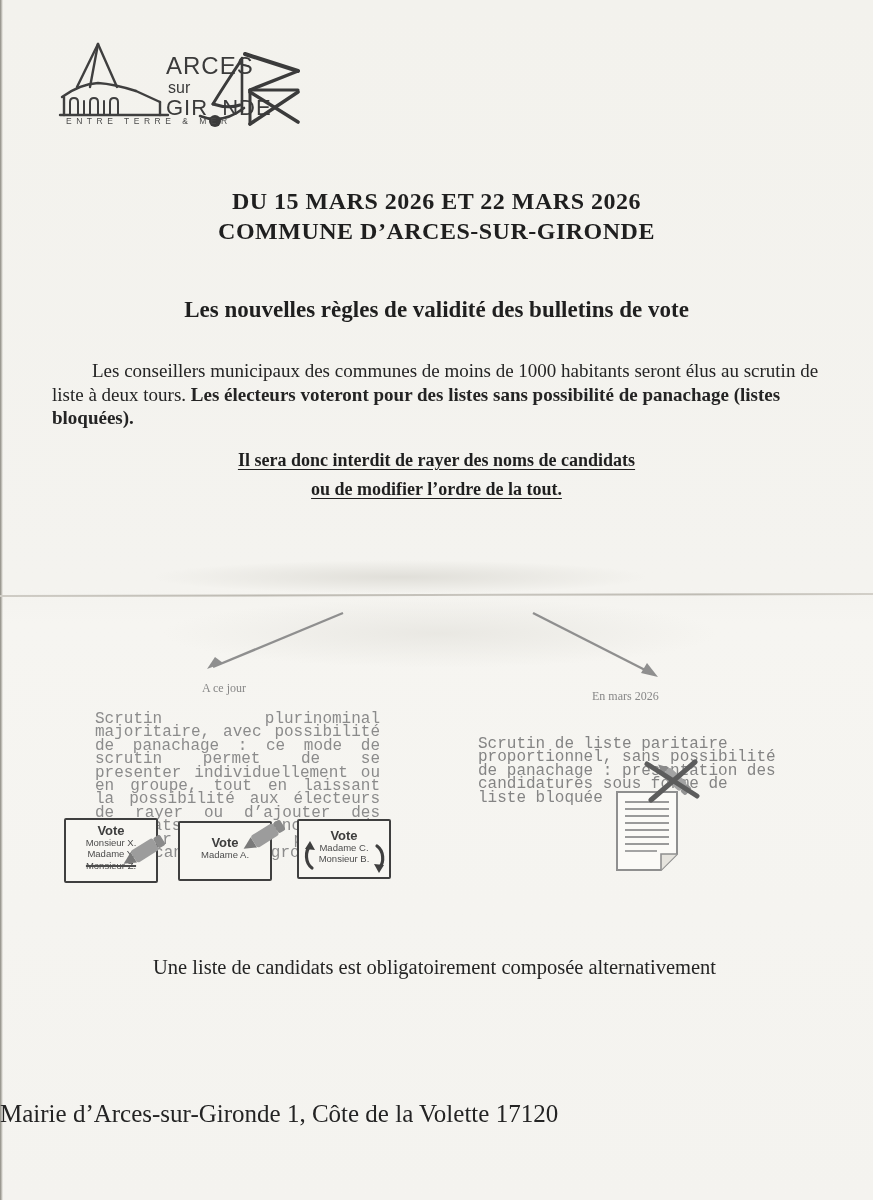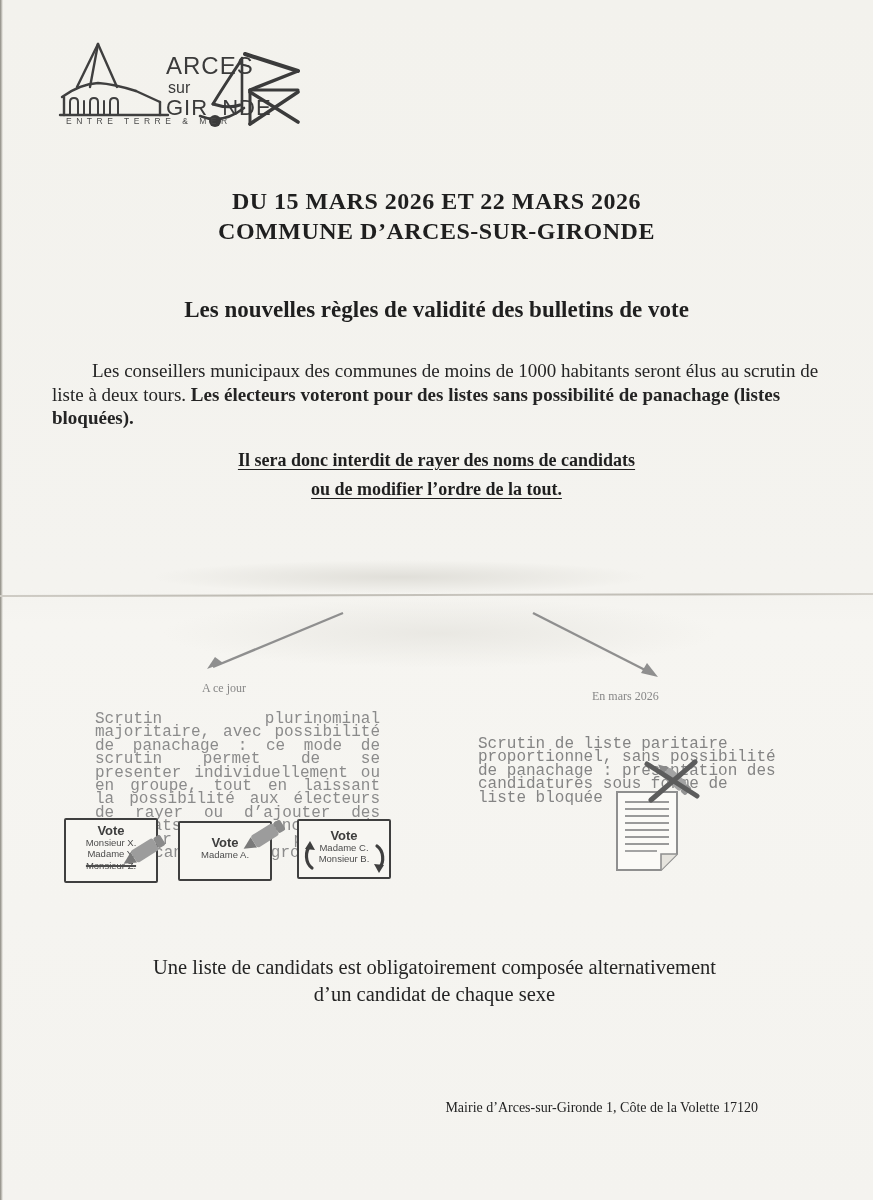--- a/index.html
+++ b/index.html
@@ -65,22 +65,22 @@
   .card.c2 .inner{margin-top:14px;}
   .card.c3{left:297px;top:819px;}
   .card.c3 .inner{margin-top:9px;}
   .struck{text-decoration:line-through;text-decoration-thickness:1.5px;}
   .pen{position:absolute;}
   
   .doc-icon{position:absolute;left:595px;top:752px;}
   
   .parity{position:absolute;left:0;top:954px;width:869px;text-align:center;
     font-size:20.5px;line-height:27px;color:#242424;}
-  .footer{position:absolute;left:0;top:1100px;width:758px;text-align:right;
-    font-size:14px;color:#242424;}
+  .footer{position:absolute;left:0;top:1100px;width:758px;text-align:left;
+    font-size:25px;color:#242424;}
 </style>
 </head>
 <body>
 
 <div class="page">
   <div class="edge-strip"></div>
 
   <div class="logo">
     <svg width="118" height="82" viewBox="0 0 118 82" fill="none" stroke="#3f3f3f" stroke-width="2.4" stroke-linecap="round" stroke-linejoin="round">
       <path d="M42,4 L21,47"></path>
@@ -215,17 +215,16 @@
         <rect x="68" y="20" width="24" height="12" rx="3" fill="#a3a3a3"></rect>
         <rect x="92" y="21" width="7" height="10" rx="2" fill="#939393"></rect>
       </g>
       <line x1="52" y1="12" x2="102" y2="44" stroke="#5c5c5c" stroke-width="5" stroke-linecap="round"></line>
       <line x1="100" y1="10" x2="56" y2="48" stroke="#5c5c5c" stroke-width="5" stroke-linecap="round"></line>
     </g>
   </svg>
 
   <div class="parity">
     <div>Une liste de candidats est obligatoirement composée alternativement</div>
-    <div>d’un candidat de chaque sexe</div>
   </div>
 
   <div class="footer">Mairie d’Arces-sur-Gironde 1, Côte de la Volette 17120</div>
 </div>
 
 </body></html>

